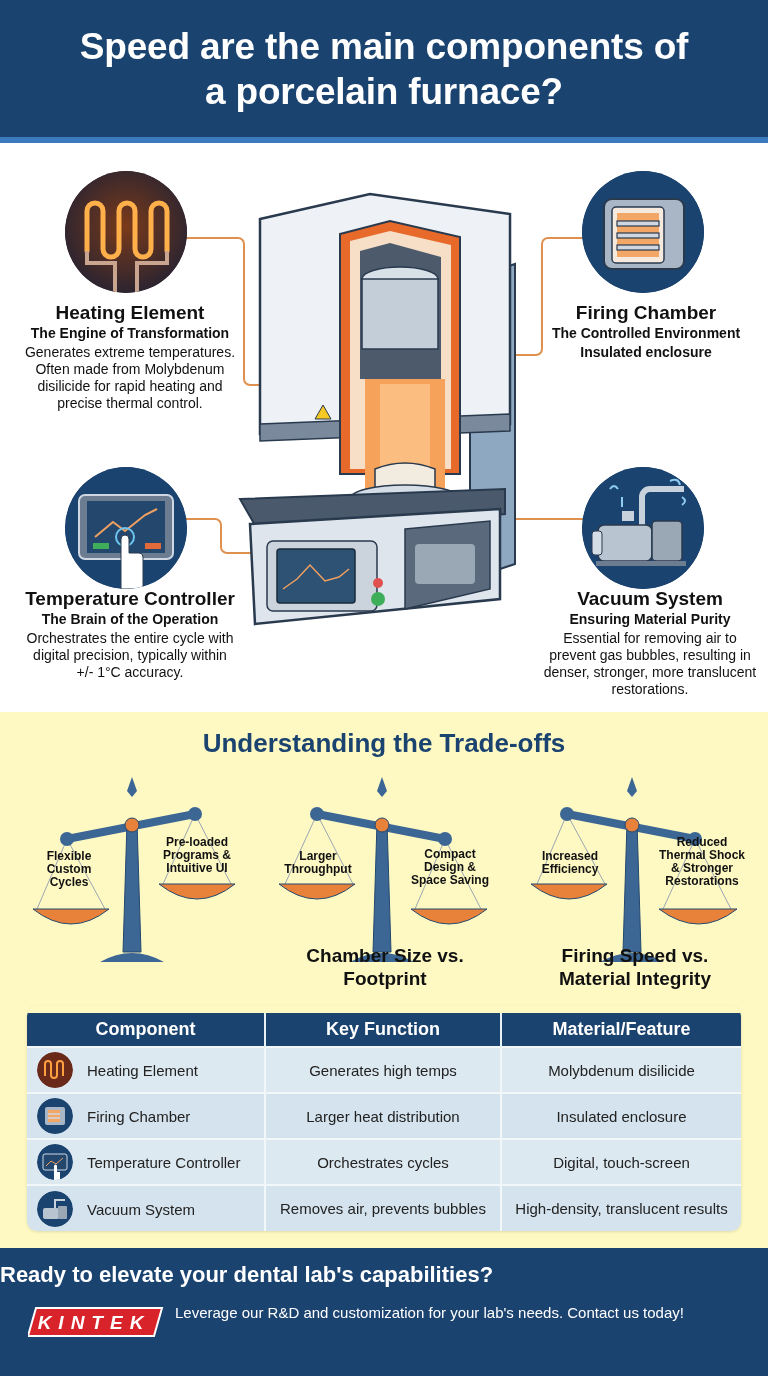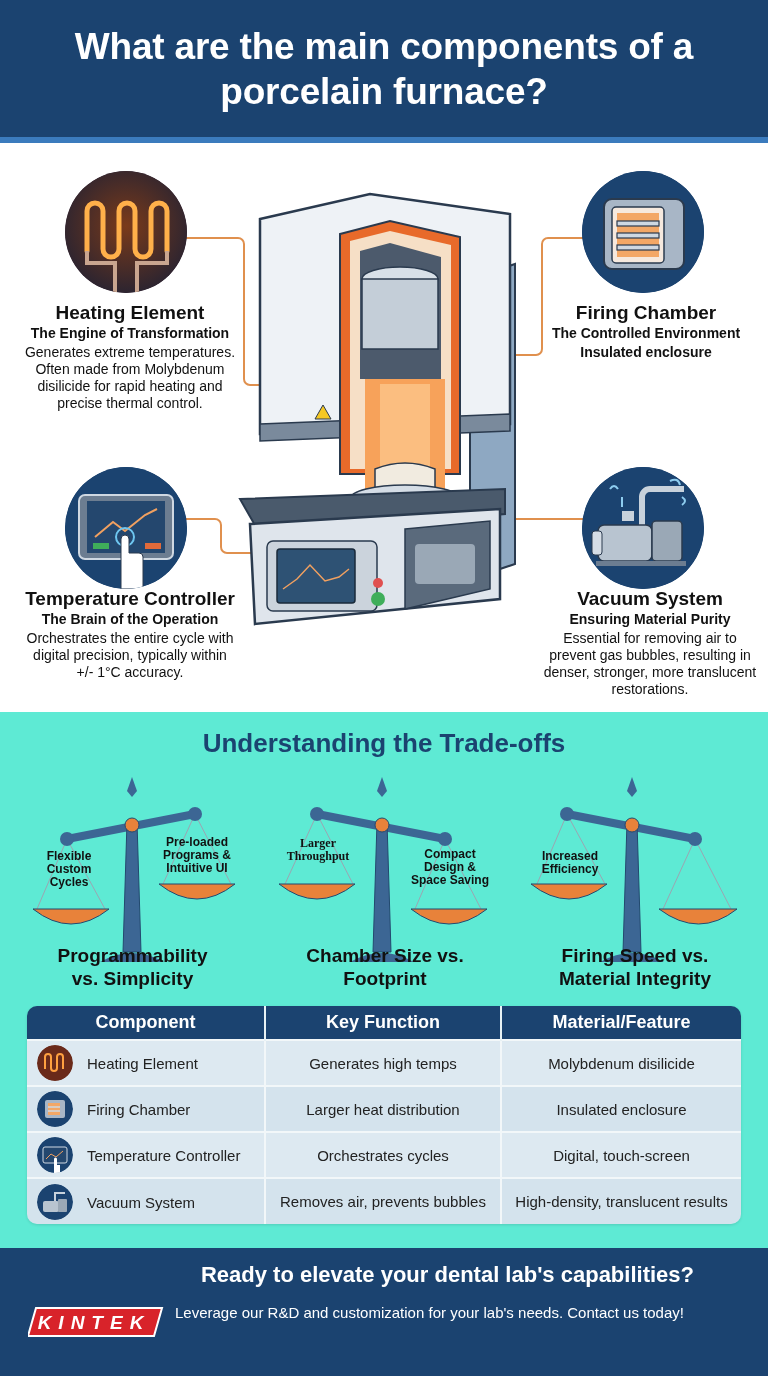--- a/index.html
+++ b/index.html
@@ -29,55 +29,55 @@
 
   .comp-text { position: absolute; text-align: center; }
   .comp-title { font-weight: 700; font-size: 19px; line-height: 23px; color: #111; }
   .comp-sub { font-weight: 700; font-size: 14px; line-height: 19px; color: #111; }
   .comp-desc { font-size: 14px; line-height: 17px; color: #111; margin-top: 1px; }
 
   .furnace { position: absolute; left: 215px; top: 20px; width: 330px; height: 540px; }
   .leader { position: absolute; left: 0; top: 0; width: 768px; height: 563px; pointer-events: none; }
 
   
-  .tradeoffs { position: absolute; left: 0; top: 712px; width: 768px; height: 656px; background: #5eead4; }
+  .tradeoffs { position: absolute; left: 0; top: 712px; width: 768px; height: 656px; background: #fef9c3; }
   .to-title { position: absolute; left: 0; top: 16px; width: 768px; text-align: center;
     font-weight: 700; font-size: 26px; color: #1b4370; }
   .scale { position: absolute; top: 50px; width: 240px; height: 200px; }
   .scale svg { position: absolute; left: 0; top: 0; }
   .pan-label { position: absolute; text-align: center; font-size: 12px; line-height: 13px; font-weight: 600; color: #111; }
   .scale-title { position: absolute; text-align: center; font-weight: 700; font-size: 19px; line-height: 23px; color: #111; }
 
   
   .table-wrap { position: absolute; left: 27px; top: 294px; width: 714px; border-radius: 10px; overflow: hidden;
     box-shadow: 0 1px 3px rgba(0,0,0,0.12); }
-  table { border-collapse: collapse; width: 714px; }
+  table { border-collapse: collapse; width: 714px; margin-top: 7px; }
   th { background: #1b4370; color: #fff; font-weight: 700; font-size: 18px; height: 34px; text-align: center; border-right: 2px solid #e8f2f5; }
   th:last-child { border-right: none; }
   td { height: 46px; font-size: 15px; color: #222; text-align: center; border-right: 2px solid #f2f7f9; border-top: 2px solid #f2f7f9; }
   td:last-child { border-right: none; }
   tr:nth-child(odd) td { background: #dde9f1; }
   tr:nth-child(even) td { background: #d4e3ed; }
   td.comp-cell { text-align: left; padding-left: 10px; }
   .row-icon { display: inline-block; width: 36px; height: 36px; border-radius: 50%; vertical-align: middle; margin-right: 14px; overflow: hidden; }
   .row-icon svg { width: 36px; height: 36px; display: block; }
   .row-label { vertical-align: middle; }
 
   
   .footer { position: absolute; left: 0; top: 1248px; width: 768px; height: 128px; background: #1b4370; }
-  .cta-title { position: absolute; left: 0; top: 14px; width: 694px; text-align: right; color: #fff; font-weight: 700; font-size: 22px; }
+  .cta-title { position: absolute; left: 0; top: 14px; width: 694px; text-align: left; color: #fff; font-weight: 700; font-size: 22px; }
   .logo { position: absolute; left: 28px; top: 58px; width: 136px; height: 32px; }
   .cta-text { position: absolute; left: 175px; top: 54px; width: 580px; color: #fff; font-size: 15px; line-height: 21px; }
   .cta-url { position: absolute; left: 0; top: 100px; width: 768px; text-align: center; color: #fff; font-weight: 700; font-size: 15px; margin-top: 40px; }
 </style>
 </head>
 <body>
 
 <div class="header">
-  <h1>What are the main components of a porcelain furnace?</h1>
+  <h1>Speed are the main components of a porcelain furnace?</h1>
 </div>
 
 <div class="components">
 
   <svg class="leader" viewBox="0 0 768 563">
     <g fill="none" stroke="#e0904e" stroke-width="2">
       <path d="M180 89 H238 a6 6 0 0 1 6 6 V230 a6 6 0 0 0 6 6 H355"></path>
       <path d="M585 89 H548 a6 6 0 0 0 -6 6 V200 a6 6 0 0 1 -6 6 H415"></path>
       <path d="M185 370 H215 a6 6 0 0 1 6 6 V398 a6 6 0 0 0 6 6 H292"></path>
       <path d="M585 370 H470"></path>
@@ -221,41 +221,40 @@
       <path d="M117 15 l5 14 l-5 6 l-5 -6 Z" fill="#3c6694"></path>
       <path d="M112 60 L122 60 L126 190 L108 190 Z" fill="#3c6694" stroke="#23496f" stroke-width="1"></path>
       <circle cx="117" cy="63" r="7" fill="#e8823a" stroke="#23496f" stroke-width="1"></circle>
       <path d="M85 200 q32 -18 64 0 Z" fill="#3c6694"></path>
       <path d="M18 147 H94 q-38 30 -76 0 Z" fill="#e8823a" stroke="#23496f" stroke-width="1"></path>
       <path d="M144 122 H220 q-38 30 -76 0 Z" fill="#e8823a" stroke="#23496f" stroke-width="1"></path>
     </svg>
     <div class="pan-label" style="left:24px; top:88px; width:60px;">Flexible Custom Cycles</div>
     <div class="pan-label" style="left:140px; top:74px; width:84px;">Pre-loaded Programs &amp; Intuitive UI</div>
   </div>
-  <div class="scale-title" style="left:50px; top:232px; width:165px;">Programmability vs. Simplicity</div>
 
   <div class="scale" style="left:265px;">
     <svg width="240" height="200" viewBox="0 0 240 200">
       <g stroke="#9aa6b2" stroke-width="1" fill="none">
         <line x1="52" y1="52" x2="20" y2="122"></line>
           <line x1="52" y1="52" x2="88" y2="122"></line>
         <line x1="180" y1="77" x2="150" y2="147"></line>
           <line x1="180" y1="77" x2="216" y2="147"></line>
       </g>
       <line x1="52" y1="52" x2="180" y2="77" stroke="#3c6694" stroke-width="8" stroke-linecap="round"></line>
       <circle cx="52" cy="52" r="7" fill="#3c6694"></circle>
         <circle cx="180" cy="77" r="7" fill="#3c6694"></circle>
       <path d="M117 15 l5 14 l-5 6 l-5 -6 Z" fill="#3c6694"></path>
       <path d="M112 60 L122 60 L126 190 L108 190 Z" fill="#3c6694" stroke="#23496f" stroke-width="1"></path>
       <circle cx="117" cy="63" r="7" fill="#e8823a" stroke="#23496f" stroke-width="1"></circle>
       <path d="M85 200 q32 -18 64 0 Z" fill="#3c6694"></path>
       <path d="M14 122 H90 q-38 30 -76 0 Z" fill="#e8823a" stroke="#23496f" stroke-width="1"></path>
       <path d="M146 147 H222 q-38 30 -76 0 Z" fill="#e8823a" stroke="#23496f" stroke-width="1"></path>
     </svg>
-    <div class="pan-label" style="left:14px; top:75px; width:78px;font-family:Liberation Serif, serif;">Larger Throughput</div>
+    <div class="pan-label" style="left:14px; top:88px; width:78px;">Larger Throughput</div>
     <div class="pan-label" style="left:140px; top:86px; width:90px;">Compact Design &amp; Space Saving</div>
   </div>
   <div class="scale-title" style="left:300px; top:232px; width:170px;">Chamber Size vs. Footprint</div>
 
   <div class="scale" style="left:515px;">
     <svg width="240" height="200" viewBox="0 0 240 200">
       <g stroke="#9aa6b2" stroke-width="1" fill="none">
         <line x1="52" y1="52" x2="22" y2="122"></line>
           <line x1="52" y1="52" x2="90" y2="122"></line>
         <line x1="180" y1="77" x2="148" y2="147"></line>
@@ -265,20 +264,21 @@
       <circle cx="52" cy="52" r="7" fill="#3c6694"></circle>
         <circle cx="180" cy="77" r="7" fill="#3c6694"></circle>
       <path d="M117 15 l5 14 l-5 6 l-5 -6 Z" fill="#3c6694"></path>
       <path d="M112 60 L122 60 L126 190 L108 190 Z" fill="#3c6694" stroke="#23496f" stroke-width="1"></path>
       <circle cx="117" cy="63" r="7" fill="#e8823a" stroke="#23496f" stroke-width="1"></circle>
       <path d="M85 200 q32 -18 64 0 Z" fill="#3c6694"></path>
       <path d="M16 122 H92 q-38 30 -76 0 Z" fill="#e8823a" stroke="#23496f" stroke-width="1"></path>
       <path d="M144 147 H222 q-38 30 -78 0 Z" fill="#e8823a" stroke="#23496f" stroke-width="1"></path>
     </svg>
     <div class="pan-label" style="left:22px; top:88px; width:66px;">Increased Efficiency</div>
+    <div class="pan-label" style="left:140px; top:74px; width:94px;">Reduced Thermal Shock &amp; Stronger Restorations</div>
   </div>
   <div class="scale-title" style="left:545px; top:232px; width:180px;">Firing Speed vs. Material Integrity</div>
 
   <div class="table-wrap">
     <table>
       <thead>
         <tr>
           <th style="width:238px;">Component</th>
           <th style="width:236px;">Key Function</th>
           <th style="width:240px;">Material/Feature</th>

